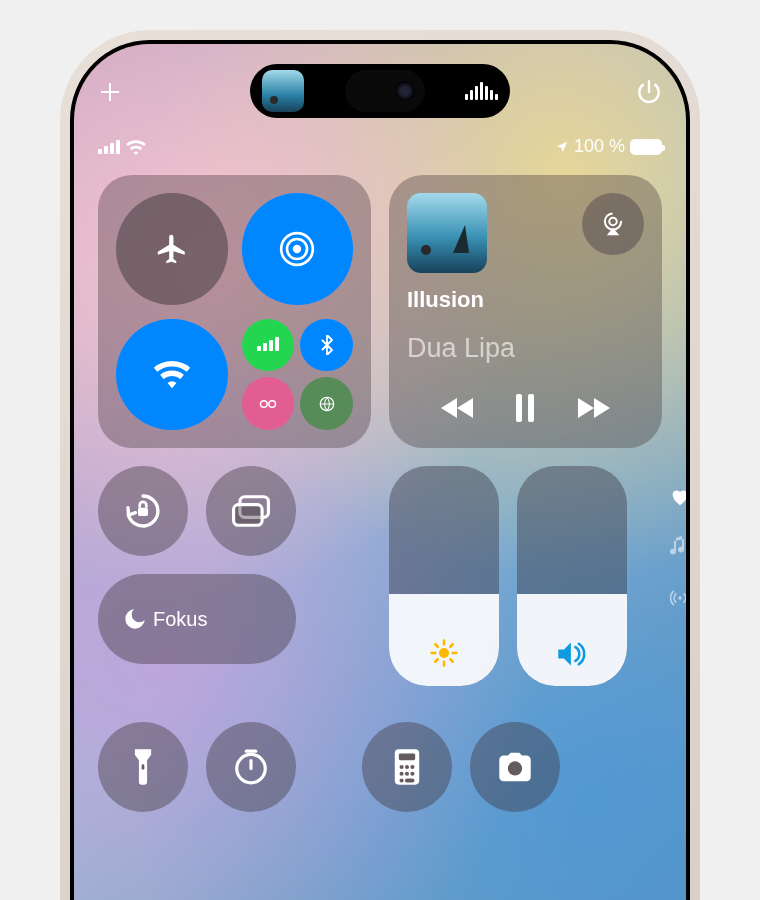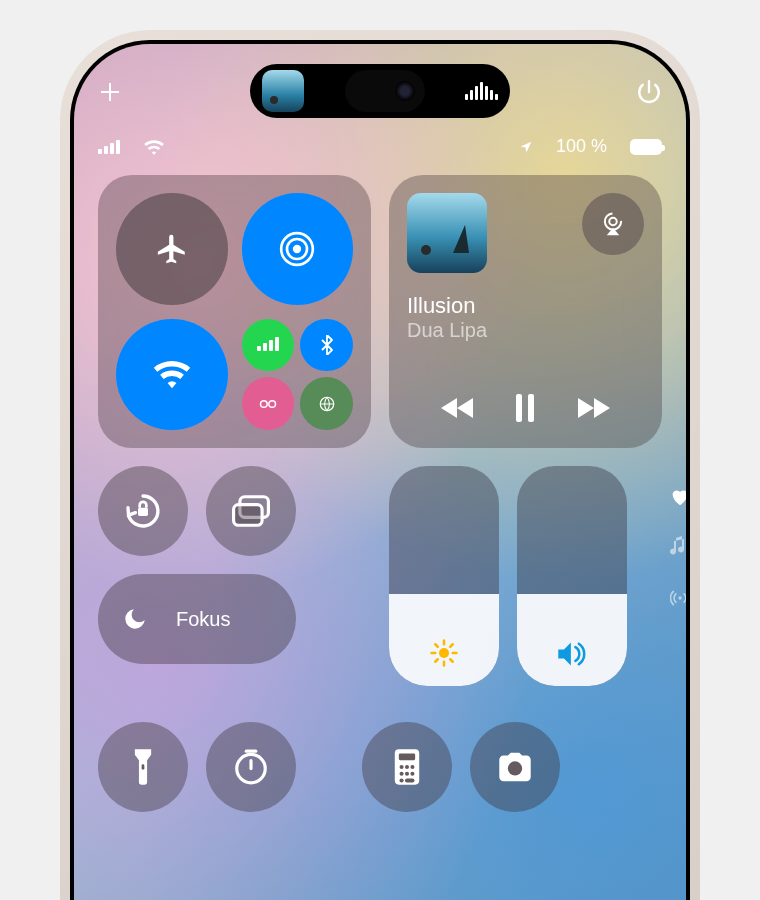--- a/index.html
+++ b/index.html
@@ -133,21 +133,21 @@
 
   .status-row {
     display:flex;
     justify-content:space-between;
     align-items:center;
     margin-top: 24px;
     color:#fff;
     font-size:18px;
     font-weight:500;
   }
-  .status-left, .status-right { display:flex; align-items:center; gap:23px; }
+  .status-left, .status-right { display:flex; align-items:center; gap:5px; }
   .sig-bars { display:flex; gap:2px; align-items:flex-end; height:14px; }
   .sig-bars span { width:4px; background:#fff; border-radius:1px; }
   .s1{height:5px}.s2{height:8px}.s3{height:11px}.s4{height:14px}
   .battery {
     width:32px;height:16px;
     border:2px solid #fff;
     border-radius:5px;
     position:relative;
     background:#fff;
   }
@@ -214,22 +214,22 @@
   }
   .album::before{content:"";position:absolute;bottom:20px;right:18px;width:0;height:0;border-left:12px solid transparent;border-right:4px solid transparent;border-bottom:28px solid #1a2a30;}
   .album::after{content:"";position:absolute;bottom:18px;left:14px;width:10px;height:10px;background:#2a2a2a;border-radius:50%;}
   .airplay-btn {
     width:62px;height:62px;
     border-radius:50%;
     background:rgba(80,70,75,0.5);
     margin-left:auto;
     display:flex;align-items:center;justify-content:center;
   }
-  .track-title { color:#fff; font-size:22px; font-weight:400; margin-top:20px; }
-  .track-artist { color:rgba(255,255,255,0.6); font-size:20px; }
+  .track-title { color:#fff; font-size:22px; font-weight:700; margin-top:14px; }
+  .track-artist { color:rgba(255,255,255,0.6); font-size:27px;margin-top:20px; }
   .controls { display:flex; justify-content:space-around; align-items:center; margin-top:auto; padding:0 12px 8px; }
   .controls svg { fill:#fff; }
 
   .row2 { display:flex; gap:18px; }
   .circle-btn {
     width:90px;height:90px;
     border-radius:50%;
     background:rgba(60,50,55,0.4);
     display:flex;align-items:center;justify-content:center;
     flex:none;
@@ -261,21 +261,21 @@
     position:absolute;
     bottom:18px;
     z-index:2;
   }
   .focus-pill {
     width:198px;
     height:90px;
     border-radius:45px;
     background:rgba(60,50,55,0.4);
     display:flex;align-items:center;
-    gap:28px;
+    gap:5px;
     padding:0 24px;
     color:#fff;
     font-size:20px;
     font-weight:500;
   }
   .side-indicators {
     position:absolute;
     right:-26px;
     top:260px;
     display:flex;

